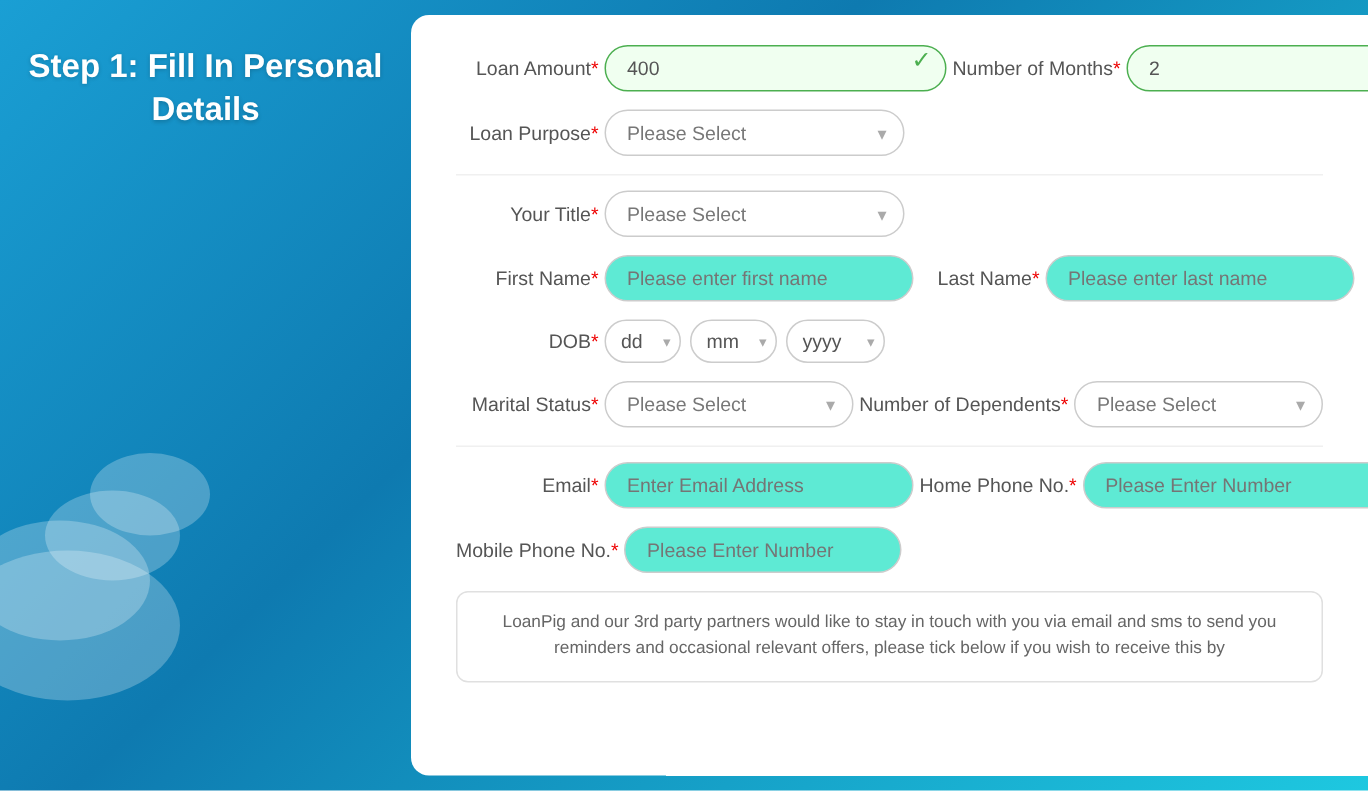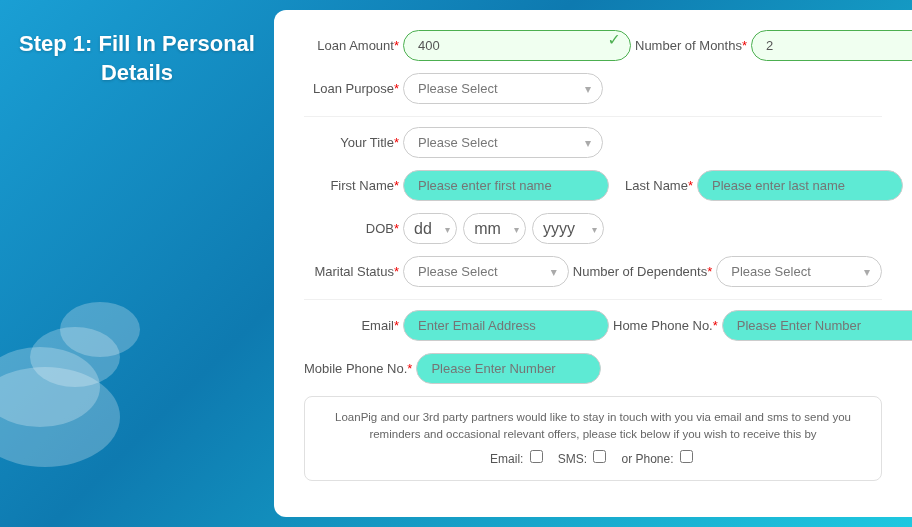--- a/index.html
+++ b/index.html
@@ -149,28 +149,27 @@
     }
 
     .dob-select-wrap {
       position: relative;
     }
 
     .dob-select-wrap select {
       border: 1.5px solid #ccc;
       border-radius: 20px;
       padding: 6px 24px 6px 10px;
-      font-size: 16px;
+      font-size: 13px;
       color: #555;
       appearance: none;
       -webkit-appearance: none;
       background: white;
       cursor: pointer;
       outline: none;
-      text-align: center;
     }
 
     .dob-select-wrap .select-arrow {
       right: 7px;
       font-size: 10px;
     }
 
     
     .notice-box {
       border: 1.5px solid #e0e0e0;
@@ -337,29 +336,15 @@
 
   <div class="form-row">
     <label class="form-label">
       <span>Mobile Phone No.</span><span class="required">*</span>
     </label>
     <input type="tel" class="form-input" style="max-width: 185px;" placeholder="Please Enter Number">
   </div>
 
   <div class="notice-box">
     <span>LoanPig and our 3rd party partners would like to stay in touch with you via email and sms to send you reminders and occasional relevant offers, please tick below if you wish to receive this by</span>
-    <div class="checkbox-row">
-      <label>
-        <span>Email:</span>
-        <input type="checkbox" style="">
-      </label>
-      <label>
-        <span>SMS:</span>
-        <input type="checkbox" style="">
-      </label>
-      <label>
-        <span>or Phone:</span>
-        <input type="checkbox" style="">
-      </label>
-    </div>
   </div>
 
 </div>
 
 </body></html>

